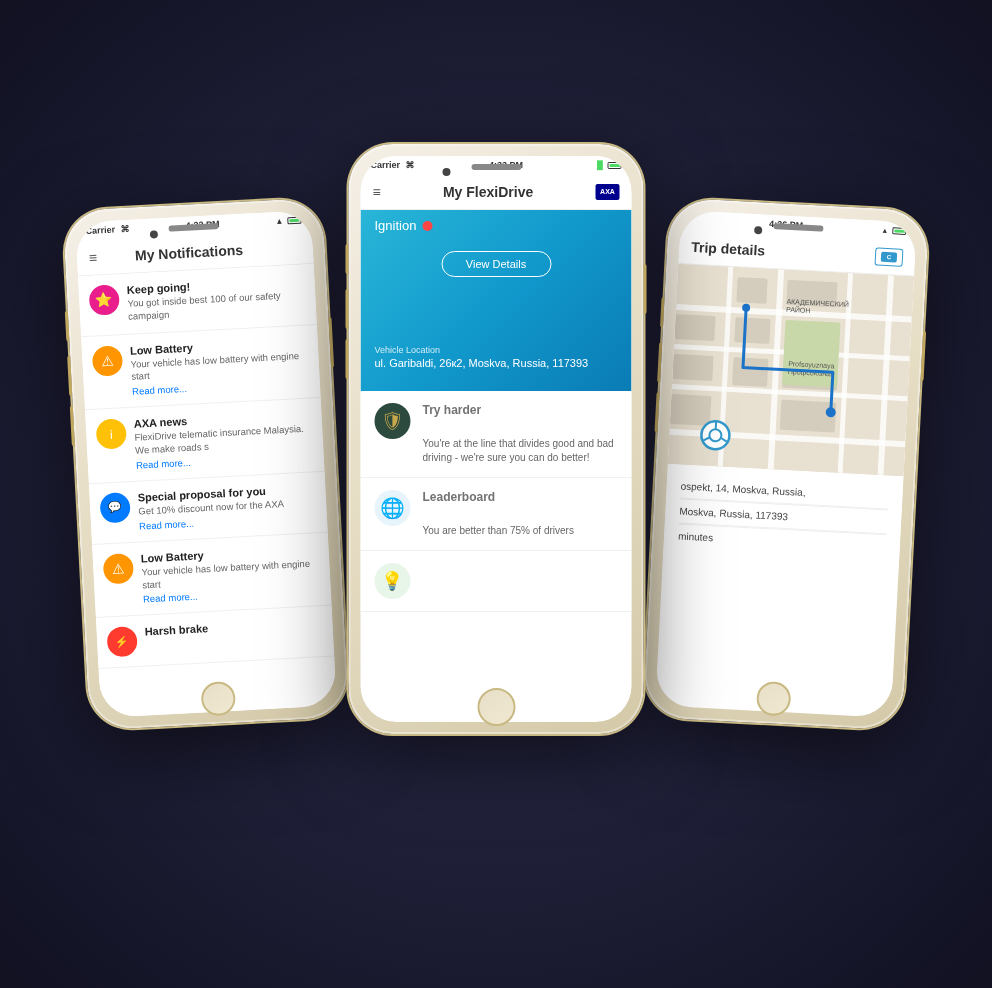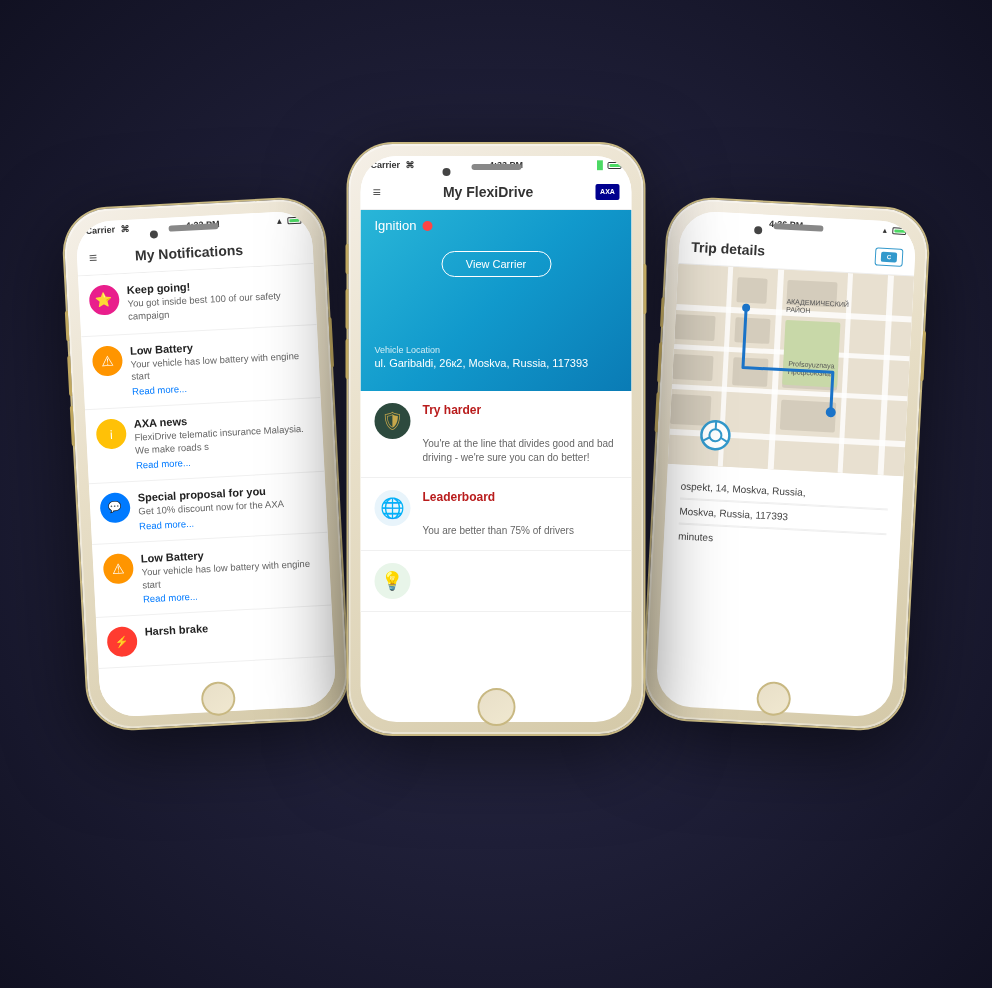--- a/index.html
+++ b/index.html
@@ -322,21 +322,21 @@
       font-size: 18px;
     }
     .icon-shield { background: #2d4a3e; color: #c8a84b; }
     .icon-globe { background: #e8f4fb; color: #2196f3; font-size: 20px; }
     .icon-lightbulb { background: #e8f5e9; color: #4caf50; }
 
     .card-text {}
     .card-title {
       font-size: 12px;
       font-weight: 600;
-      color: #b91c1c;
+      color: #737373;
       margin-bottom: 3px;
     }
     .card-desc {
       font-size: 10px;
       color: #666;
       line-height: 1.4;
       margin-top: 20px;
     }
 
     .section-label {
@@ -637,21 +637,21 @@
         <div class="axa-logo">
           <span>AXA</span>
         </div>
       </div>
 
       <div class="hero-section">
         <div class="ignition-row">
           <span class="ignition-label">Ignition</span>
           <div class="ignition-dot"></div>
         </div>
-        <button class="view-details-btn">View Carrier</button>
+        <button class="view-details-btn">View Details</button>
         <div class="vehicle-info">
           <div class="vehicle-info-row">
             <div class="vehicle-label">Vehicle Location</div>
             <div class="vehicle-value">ul. Garibaldi, 26к2, Moskva, Russia, 117393</div>
           </div>
         </div>
       </div>
 
       <div class="cards-section">
 

